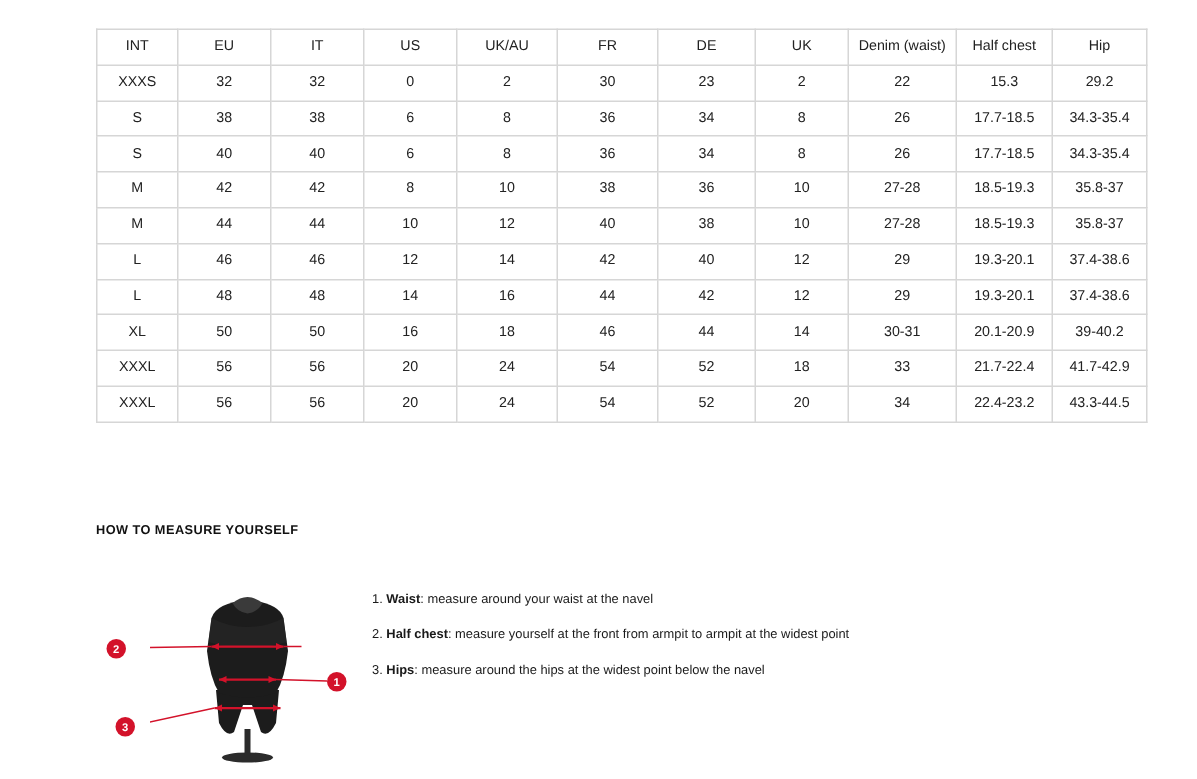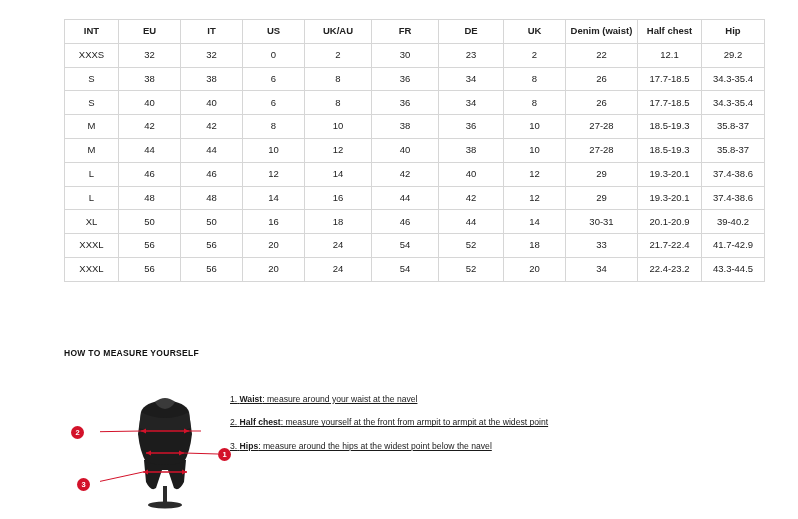--- a/index.html
+++ b/index.html
@@ -39,21 +39,21 @@
     text-align: center;
     vertical-align: middle;
     font-size: 9.5px;
     font-weight: normal;
     color: #222;
     padding: 0 2px;
     line-height: 1.1;
     white-space: nowrap;
   }
   table.size-table th {
-    font-weight: bold;
+    font-weight: normal;
   }
   
   .size-table col.c0 { width: 54px; }
   .size-table col.c1 { width: 62px; }
   .size-table col.c2 { width: 62px; }
   .size-table col.c3 { width: 62px; }
   .size-table col.c4 { width: 67px; }
   .size-table col.c5 { width: 67px; }
   .size-table col.c6 { width: 65px; }
   .size-table col.c7 { width: 62px; }
@@ -81,22 +81,22 @@
     align-items: flex-start;
   }
   .figure-block {
     position: relative;
     width: 130px;
     height: 130px;
     margin-left: 36px;
     flex: 0 0 130px;
   }
   .steps {
+    margin-left: 18px;
     padding-top: 12px;
-    text-decoration: underline;
   }
   .step {
     font-size: 8.6px;
     color: #1a1a1a;
     line-height: 1.2;
     margin-bottom: 13px;
     white-space: nowrap;
   }
   .step b { font-weight: bold; }
 
@@ -158,21 +158,21 @@
           <tr>
             <td>XXXS</td>
             <td>32</td>
             <td>32</td>
             <td>0</td>
             <td>2</td>
             <td>30</td>
             <td>23</td>
             <td>2</td>
             <td>22</td>
-            <td>12.1</td>
+            <td>15.3</td>
             <td>29.2</td>
           </tr>
           <tr>
             <td>S</td>
             <td>38</td>
             <td>38</td>
             <td>6</td>
             <td>8</td>
             <td>36</td>
             <td>34</td>

